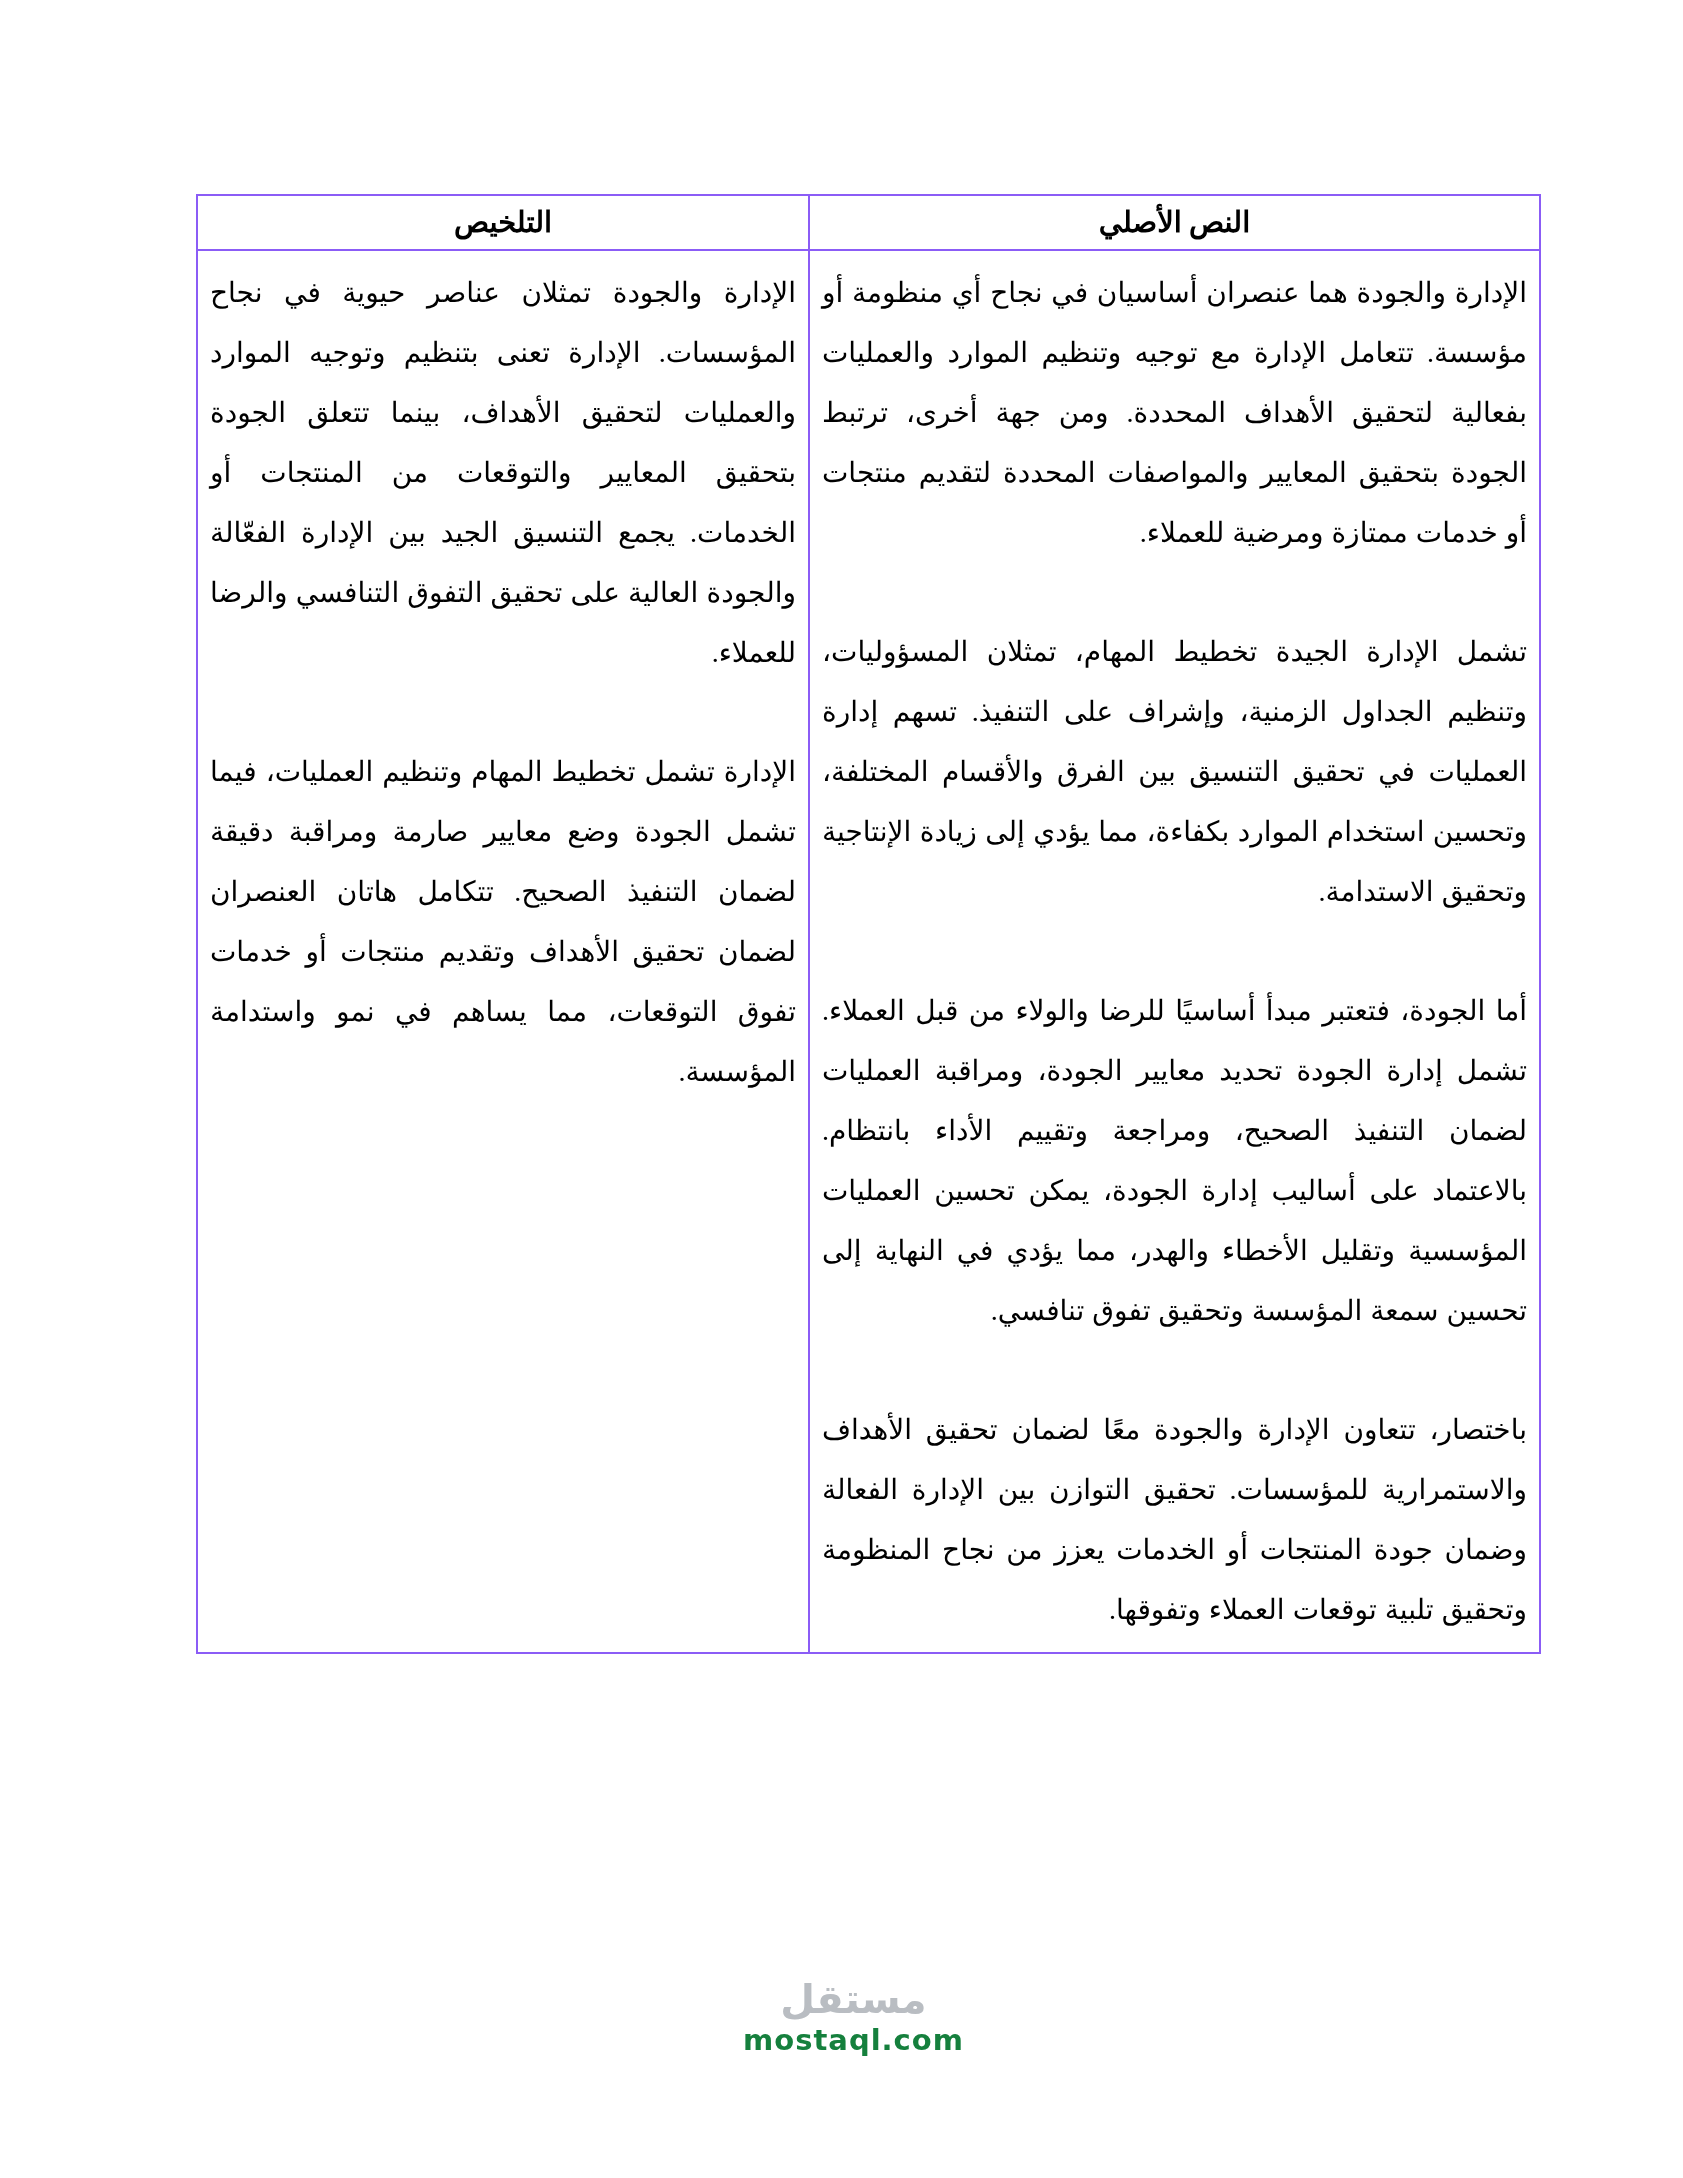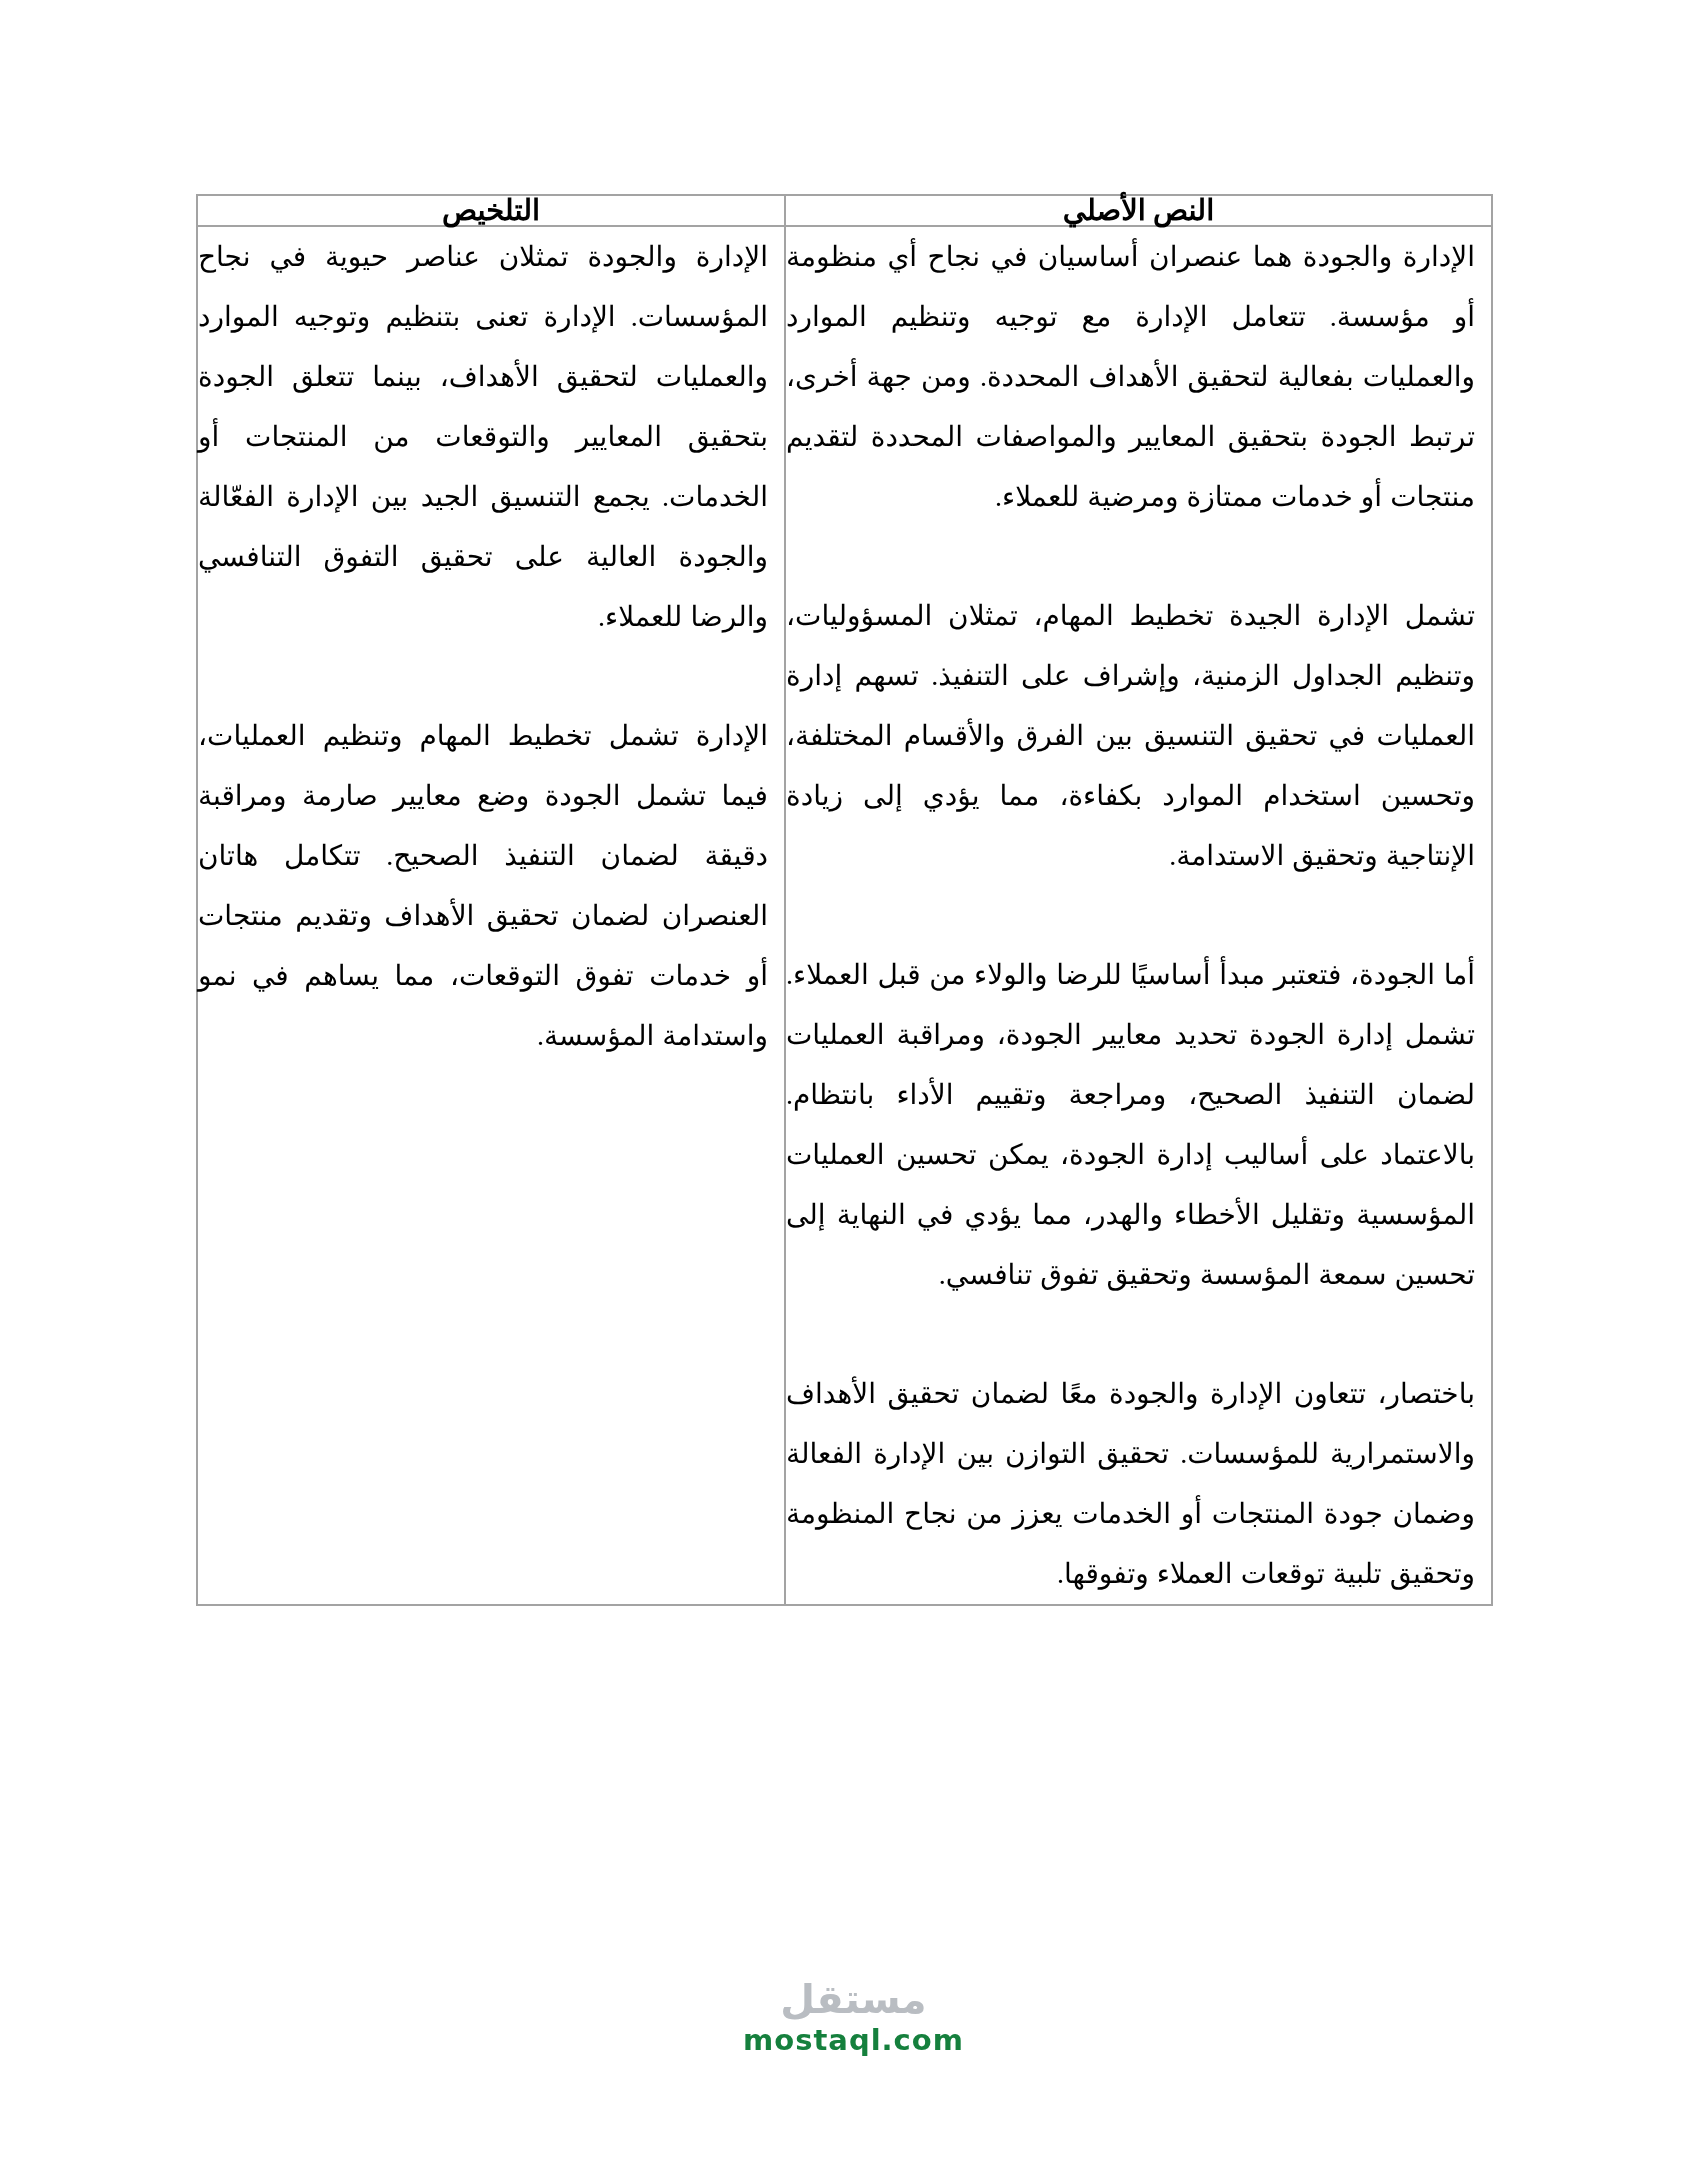--- a/index.html
+++ b/index.html
@@ -30,23 +30,23 @@
     left: 196px;
     top: 194px;
     width: 1291px;
     border-collapse: collapse;
     table-layout: fixed;
     direction: rtl;
   }
 
   .doc-table td,
   .doc-table th {
-    border: 2px solid #a3a3a3;
+    border: 2px solid #8b5cf6;
     vertical-align: top;
-    padding: 0;
+    padding: 12px;
   }
 
   .col-original { width: 705px; border-radius: 12px; }
   .col-summary  { width: 586px; }
 
   .head-cell {
     text-align: center;
     font-weight: bold;
     font-size: 29px;
     line-height: 1.0;
@@ -56,21 +56,21 @@
 
   .body-cell {
     padding: 18px 26px 24px 26px;
   }
 
   .para {
     font-size: 28px;
     line-height: 60px;
     text-align: justify;
     text-align-last: right;
-    margin: 0 16px 59px 0;
+    margin: 0 0 59px 0;
     word-spacing: 1px;
     font-family: Liberation Serif, serif;
   }
   .para:last-child { margin-bottom: 0; }
 
   .body-cell.summary-cell .para { line-height: 60px; }
 
   .watermark {
     position: absolute;
     left: 12px;

